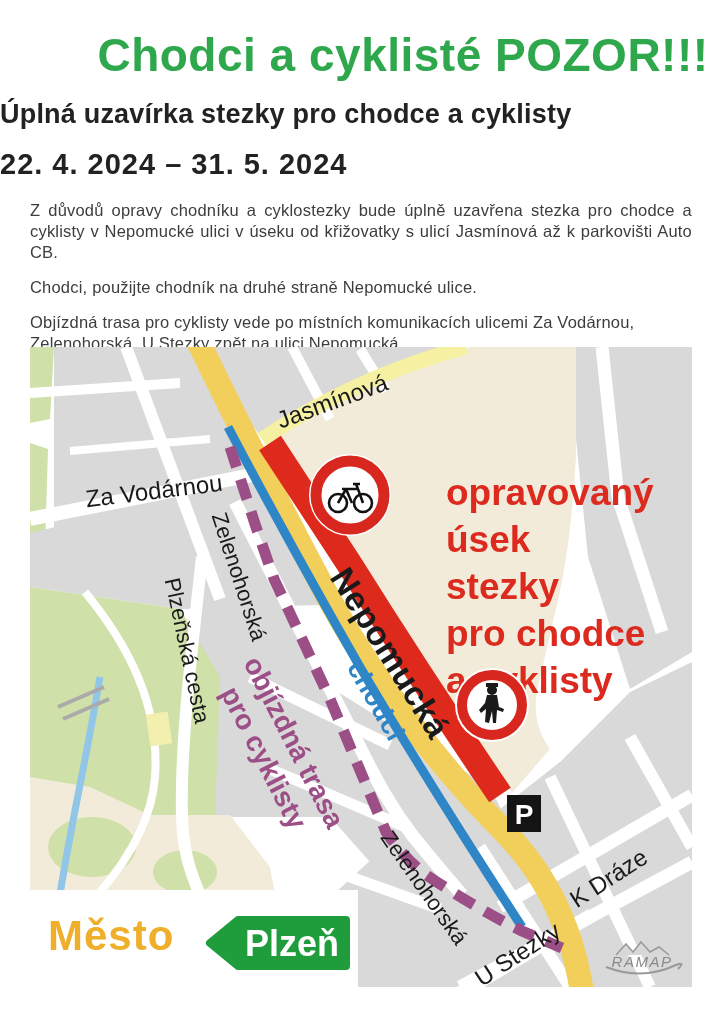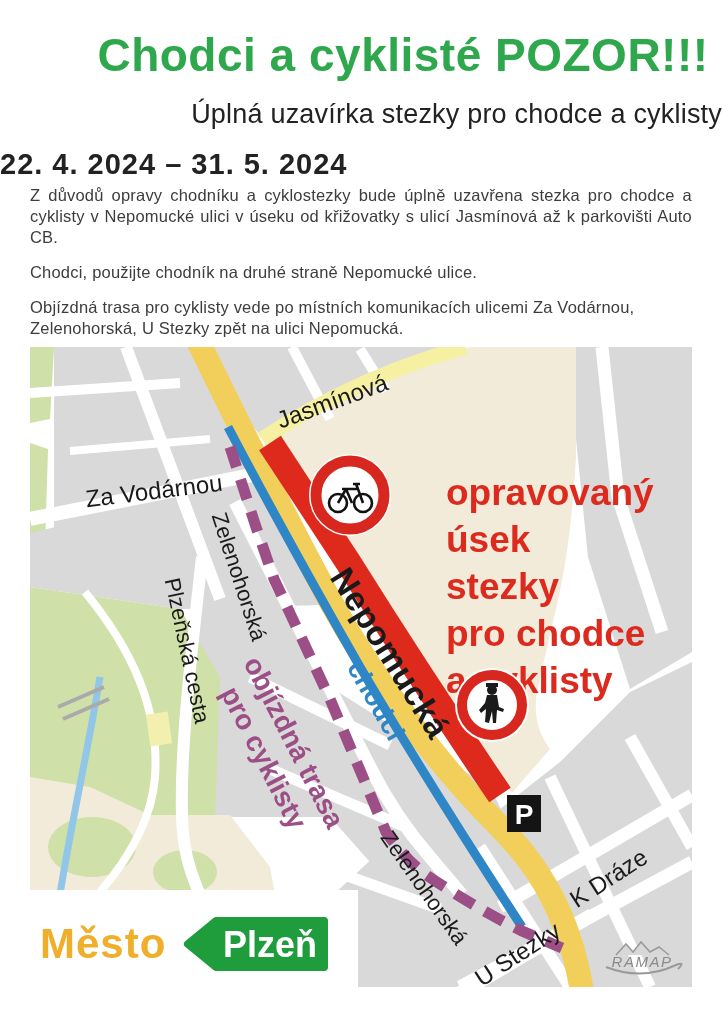--- a/index.html
+++ b/index.html
@@ -5,37 +5,37 @@
   html,body{margin:0;padding:0;}
   body{
     width:722px;height:1021px;background:#ffffff;position:relative;
     font-family:"Liberation Sans", sans-serif;overflow:hidden;
   }
   .headline{
     position:absolute;left:0;top:28px;width:722px;text-align:center;
     font-size:46px;font-weight:800;letter-spacing:.5px;color:#2FA84D;margin:0;padding-left:42px;
   }
   .subtitle{
-    position:absolute;left:0;top:99px;width:722px;text-align:right;
-    font-size:27px;font-weight:400;color:#222;margin:0;letter-spacing:.2px;
+    position:absolute;left:0;top:99px;width:722px;text-align:left;
+    font-size:27px;font-weight:700;color:#222;margin:0;letter-spacing:.2px;
   }
   .daterange{
     position:absolute;left:0;top:148px;width:722px;text-align:left;
     font-size:29px;font-weight:700;color:#222;letter-spacing:1px;
   }
-  .bodytext{position:absolute;left:30px;top:185px;width:662px;color:#3d3d3d;}
+  .bodytext{position:absolute;left:30px;top:200px;width:662px;color:#3d3d3d;}
   .bodytext p{
     margin:0 0 14px 0;font-size:16.5px;line-height:21px;text-align:justify;
     letter-spacing:.2px;
   }
   .bodytext p:last-child{text-align:left;}
   .mapwrap{position:absolute;left:30px;top:347px;width:662px;height:640px;}
   .citylogo{
-    position:absolute;left:40px;top:912px;height:64px;display:flex;
-    align-items:center;gap:14px;
+    position:absolute;left:48px;top:912px;height:64px;display:flex;
+    align-items:flex-start;gap:28px;
   }
   .citylogo .word{
     font-size:42px;font-weight:800;color:#EFAF2B;letter-spacing:1px;
   }
   svg text{font-family:"Liberation Sans", sans-serif;}
 </style>
 </head>
 <body>
 
 <h1 class="headline">Chodci a cyklisté POZOR!!!</h1>

